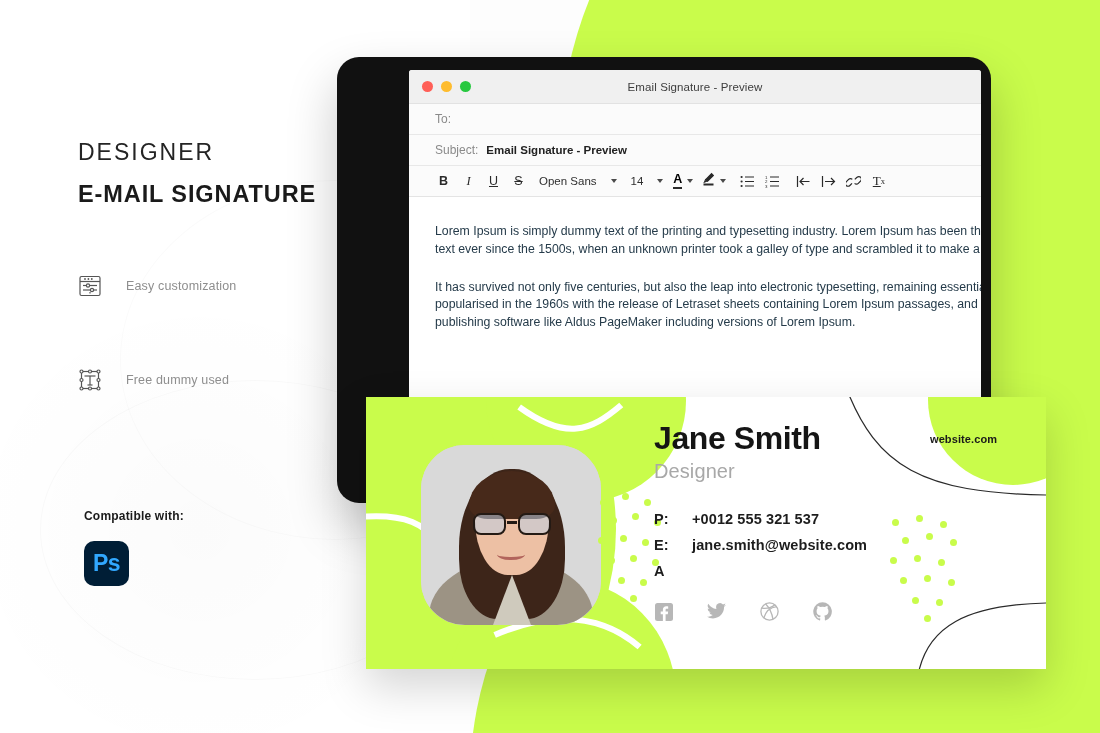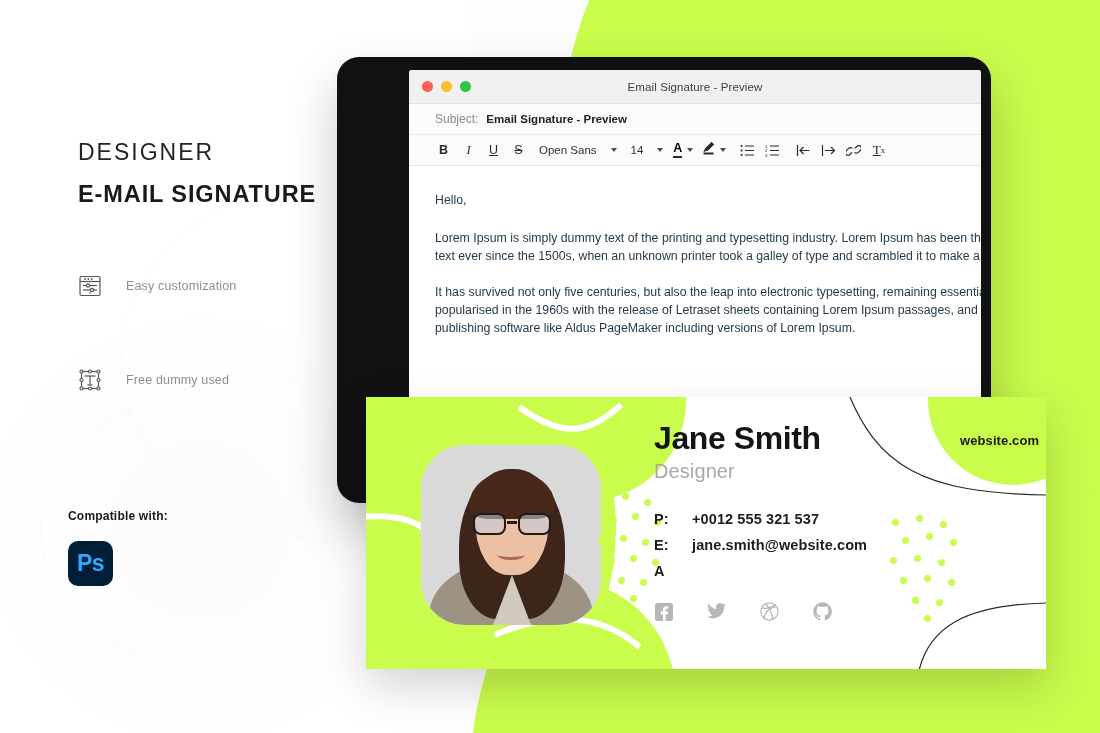--- a/index.html
+++ b/index.html
@@ -113,21 +113,21 @@
     justify-content: center;
   }
   .feature-label {
     font-size: 12.5px;
     color: #8e8e8e;
     letter-spacing: 0.15px;
   }
 
   .compat {
     position: absolute;
-    left: 68px;
+    left: 84px;
     top: 509px;
     z-index: 20;
   }
   .compat-label {
     font-size: 12px;
     font-weight: 700;
     color: #1a1a1a;
     letter-spacing: 0.2px;
   }
   .ps-badge {
@@ -434,23 +434,23 @@
   }
   .sig-role {
     font-size: 20px;
     color: #a8a8a8;
     font-weight: 400;
     margin-top: 4px;
     letter-spacing: 0.1px;
   }
   .sig-website {
     position: absolute;
-    left: 960px;
+    left: 930px;
     top: 433px;
-    font-size: 13px;
+    font-size: 11px;
     font-weight: 700;
     color: #1a1a1a;
     letter-spacing: 0.1px;
     z-index: 40;
   }
 
   .contact {
     position: absolute;
     left: 288px;
     top: 114px;
@@ -561,20 +561,24 @@
 
       <div class="win-titlebar">
         <div class="lights">
           <span class="light l-red"></span>
           <span class="light l-yellow"></span>
           <span class="light l-green"></span>
         </div>
         <div class="win-title">Email Signature - Preview</div>
       </div>
 
+      <div class="field-row">
+        <span class="field-label">To:</span>
+        <span class="field-value"></span>
+      </div>
 
       <div class="field-row">
         <span class="field-label">Subject:</span>
         <span class="field-value">Email Signature - Preview</span>
       </div>
 
       <div class="toolbar">
         <span class="tb-btn" style="font-weight:700;">B</span>
         <span class="tb-btn" style="font-style:italic;font-family:'Liberation Serif',serif;">I</span>
         <span class="tb-btn" style="text-decoration:underline;">U</span>
@@ -655,21 +659,20 @@
           </svg>
         </span>
 
         <span class="tb-btn" style="font-family:'Liberation Serif',serif;">
           <span style="font-size:13px;text-decoration:underline;">T</span>
             <span style="font-size:8.5px;">x</span>
         </span>
       </div>
 
       <div class="mail-body">
-        <p>Hello,</p>
         <p class="wrap">Lorem Ipsum is simply dummy text of the printing and typesetting industry. Lorem Ipsum has been the industry's standard dummy text ever since the 1500s, when an unknown printer took a galley of type and scrambled it to make a type specimen book.</p>
         <p class="wrap">It has survived not only five centuries, but also the leap into electronic typesetting, remaining essentially unchanged. It was popularised in the 1960s with the release of Letraset sheets containing Lorem Ipsum passages, and more recently with desktop publishing software like Aldus PageMaker including versions of Lorem Ipsum.</p>
       </div>
 
     </div>
   </div>
 
   <div class="sig-card">
 
     <div class="sig-green"></div>

